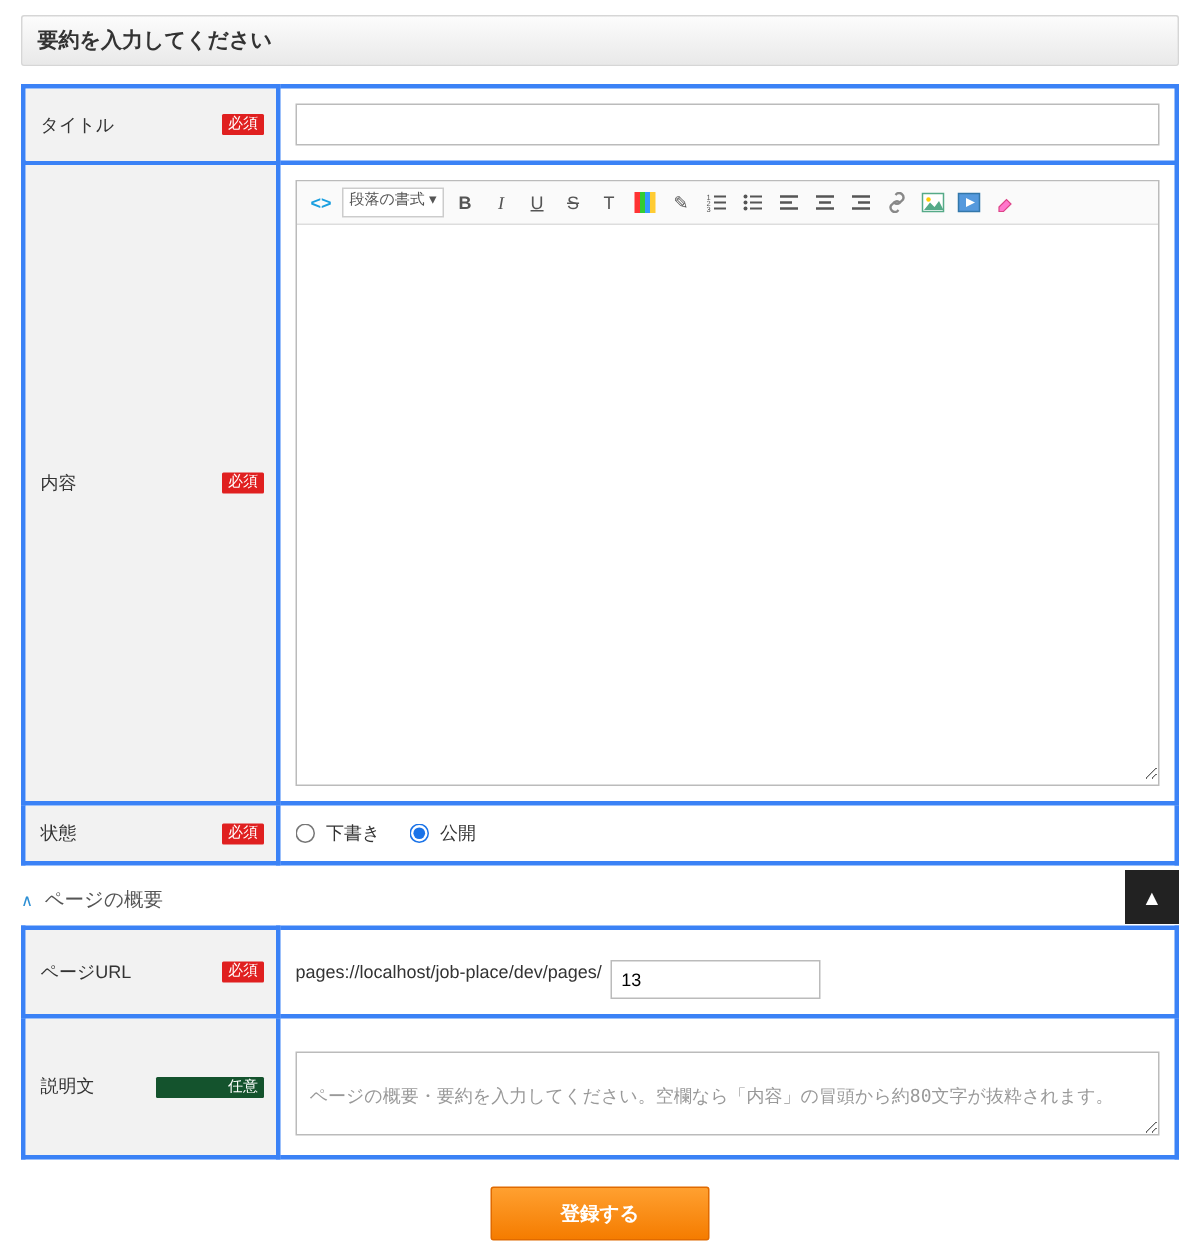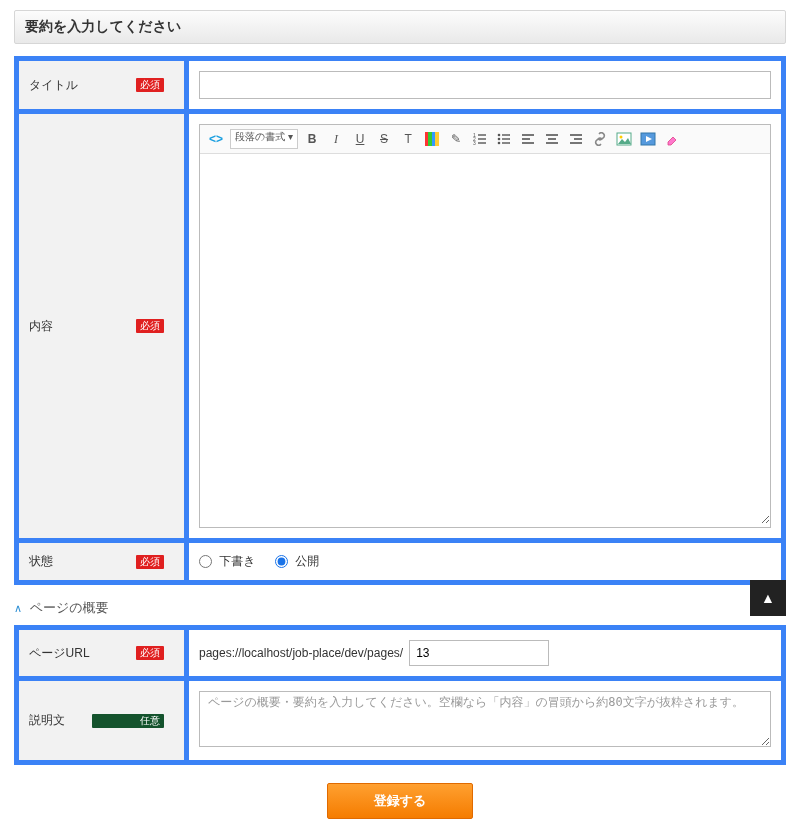--- a/index.html
+++ b/index.html
@@ -10,25 +10,25 @@
     background: linear-gradient(#fcfcfc, #e9e9e9);
     border: 1px solid #d6d6d6;
     border-radius: 2px;
     padding: 7px 10px;
     font-size: 14px;
     font-weight: bold;
     margin-bottom: 12px;
   }
 
   table.form-table { width: 100%; border-collapse: collapse; table-layout: fixed; border: 1px solid #e0e0e0; }
-  table.form-table td { border: 5px solid #3b82f6; padding: 10px 10px; vertical-align: middle; font-size: 12px; }
+  table.form-table td { border: 3px solid #3b82f6; padding: 10px 10px; vertical-align: middle; font-size: 12px; }
   td.label-cell { width: 170px; background: #f2f2f2; position: relative; }
   td.content-cell { background: #fff; }
 
-  .badge { position: absolute; right: 20px; top: 50%; transform: translateY(-50%); font-size: 10px; color: #fff; padding: 2px 4px; line-height: 1; border-radius: 1px; }
+  .badge { position: absolute; right: 8px; top: 50%; transform: translateY(-50%); font-size: 10px; color: #fff; padding: 2px 4px; line-height: 1; border-radius: 1px; }
   .badge-req { background: #e02020; }
   .badge-opt { background: #14532d; padding-left: 48px; }
 
   input[type=text].full { width: 100%; height: 28px; border: 1px solid #bbb; padding: 2px 6px; font-size: 12px; }
 
   
   .editor-wrap { border: 1px solid #bbb; }
   .editor-toolbar { display: flex; align-items: center; gap: 4px; padding: 4px 6px; background: #fafafa; border-bottom: 1px solid #ddd; flex-wrap: wrap; }
   .tb-btn { width: 20px; height: 20px; display: inline-flex; align-items: center; justify-content: center; font-size: 12px; color: #555; cursor: pointer; border-radius: 2px; }
   .tb-select { font-size: 10px; height: 20px; border: 1px solid #ccc; background: #fff; padding: 0 4px; cursor: pointer; color: #555; }
@@ -36,23 +36,23 @@
   textarea.editor-body { width: 100%; border: none; resize: vertical; font-family: inherit; font-size: 12px; }
 
   .radio-row label { margin-right: 16px; cursor: pointer; }
   .radio-row input { margin-right: 4px; vertical-align: middle; accent-color: #1a73e8; }
 
   .section-head { margin: 14px 0 8px; font-size: 13px; color: #555; }
   .section-head .tri { color: #2d8fd4; font-size: 11px; margin-right: 4px; display:inline-block; }
 
   .url-row { display: flex; align-items: center; gap: 6px; }
   .url-prefix { font-size: 12px; color: #333; }
-  input.url-slug { width: 140px; height: 26px; border: 1px solid #bbb; padding: 2px 6px; font-size: 12px; }
-
-  textarea.desc { width: 100%; height: 56px; border: 1px solid #bbb; padding: 2px 8px; font-size: 12px; resize: vertical; color: #333; }
+  input.url-slug { width: 140px; height: 26px; border: 1px solid #bbb; padding: 2px 6px; font-size: 12px; margin-top: 10px; }
+
+  textarea.desc { width: 100%; height: 56px; border: 1px solid #bbb; padding: 20px 8px; font-size: 12px; resize: vertical; color: #333; margin-top: 12px; }
   textarea.desc::placeholder { color: #999; }
 
   .file-row { display: flex; align-items: center; gap: 6px; font-size: 12px; }
   .file-btn { font-size: 11px; padding: 2px 8px; border: 1px solid #888; background: linear-gradient(#fff,#e8e8e8); border-radius: 3px; cursor: pointer; }
   .file-hint { color: #555; }
 
   .submit-row { text-align: center; margin-top: 18px; }
   .submit-btn {
     background: linear-gradient(#ffa030, #f57c00);
     color: #fff; border: 1px solid #e06a00;

